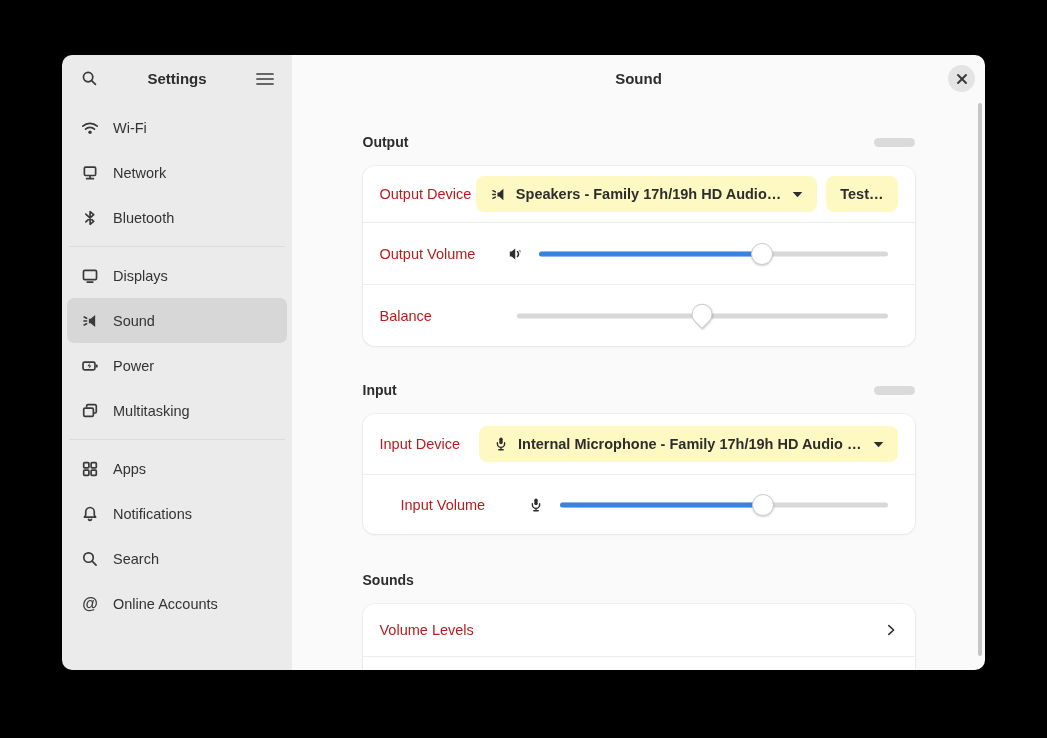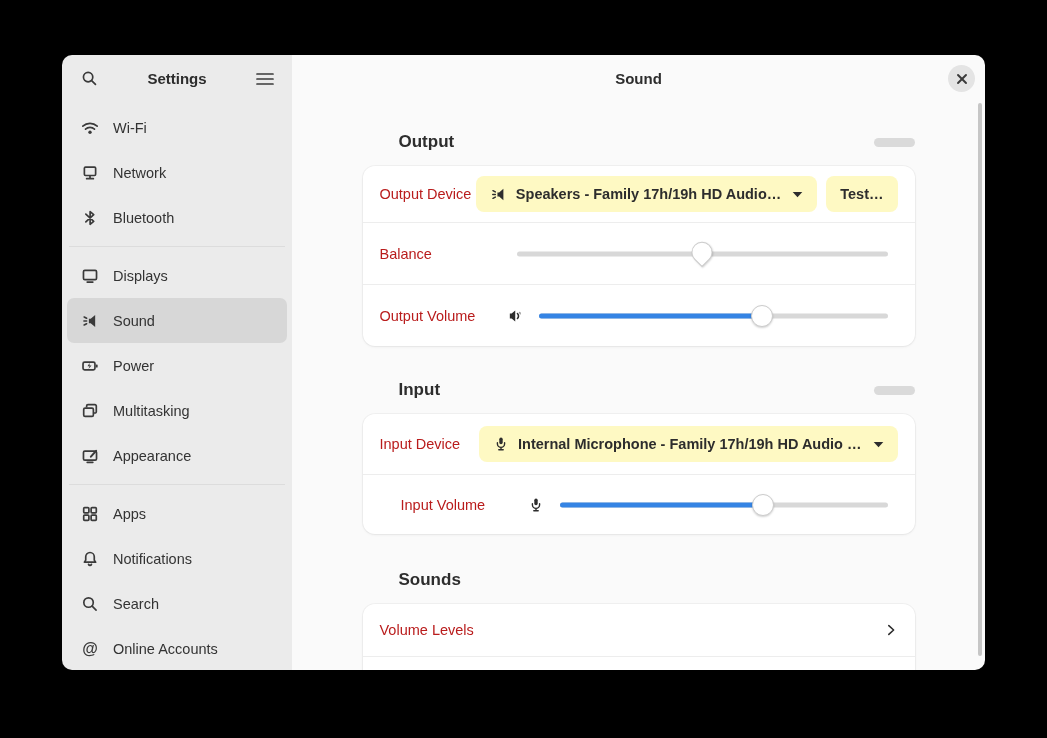--- a/index.html
+++ b/index.html
@@ -44,21 +44,21 @@
     background:#e4e4e4; display:flex; align-items:center; justify-content:center; cursor:pointer;
   }
   .scrollbar {
     position:absolute; right:3px; top:48px; width:4px; height:553px;
     background:#c6c6c6; border-radius:2px;
   }
   .content { width:552px; margin:0 auto; padding-top:30px; }
   .section-head { display:flex; align-items:center; justify-content:space-between; height:20px; margin-bottom:14px; }
   .section-head.mt1 { margin-top:34px; }
   .section-head.mt2 { margin-top:36px; }
-  .section-title { font-weight:bold; font-size:17px; color:#2d2d2d;margin-left:36px; }
+  .section-title { font-weight:bold; font-size:14px; color:#2d2d2d; }
   .meter { width:41px; height:9px; border-radius:5px; background:#dadada; overflow:hidden; }
   .meter-fill { height:100%; border-radius:5px; background:#3584e4; }
 
   .card {
     background:#fff; border-radius:12px;
     box-shadow:0 0 0 1px rgba(0,0,0,.035), 0 1px 3px rgba(0,0,0,.06);
   }
   .row { display:flex; align-items:center; padding:0 17px; }
   .row + .row { border-top:1px solid #ededed; }
   .row-label { font-size:14.5px; color:#b91c1c; flex:none; }
@@ -191,30 +191,20 @@
         <span>Power</span>
       </div>
       <div class="nav-item">
         <span class="nav-icon">
           <svg width="18" height="18" viewBox="0 0 16 16">
               <path d="M5 4.8V3.6a1.2 1.2 0 0 1 1.2-1.2h6.2a1.2 1.2 0 0 1 1.2 1.2v5a1.2 1.2 0 0 1-1.2 1.2H11.2" fill="none" stroke="#3a3a3a" stroke-width="1.5"></path>
               <rect x="2.4" y="5.4" width="8.6" height="7.4" rx="1.2" fill="none" stroke="#3a3a3a" stroke-width="1.5"></rect>
             </svg>
         </span>
         <span>Multitasking</span>
-      </div>
-      <div class="nav-item">
-        <span class="nav-icon">
-          <svg width="18" height="18" viewBox="0 0 16 16">
-              <rect x="2.2" y="3.6" width="11.6" height="8" rx="1.2" fill="none" stroke="#3a3a3a" stroke-width="1.5"></rect>
-              <line x1="5.5" y1="13.6" x2="10.5" y2="13.6" stroke="#3a3a3a" stroke-width="1.5" stroke-linecap="round"></line>
-              <path d="M8.8 8.6 13.4 3.4" stroke="#3a3a3a" stroke-width="1.8" stroke-linecap="round"></path>
-            </svg>
-        </span>
-        <span>Appearance</span>
       </div>
 
       <div class="nav-sep"></div>
 
       <div class="nav-item">
         <span class="nav-icon">
           <svg width="18" height="18" viewBox="0 0 16 16">
               <g fill="none" stroke="#3a3a3a" stroke-width="1.5">
                 <rect x="2.4" y="2.4" width="4.6" height="4.6" rx="0.8"></rect>
                 <rect x="9" y="2.4" width="4.6" height="4.6" rx="0.8"></rect>
@@ -294,40 +284,40 @@
                   </svg>
               </span>
             </button>
             <button class="btn">
               <span>Test…</span>
             </button>
           </span>
         </div>
 
         <div class="row slider-row">
-          <span class="row-label">Balance</span>
-          <span class="slider balance-slider">
-            <span class="track"></span>
-            <span class="thumb pin" style="left: 50%;"></span>
-          </span>
-        </div>
-
-        <div class="row slider-row">
           <span class="row-label">Output Volume</span>
           <span class="row-icon">
             <svg width="18" height="18" viewBox="0 0 16 16">
                 <path d="M8.2 3.2v9.6L5 10.2H3.4V5.8H5z" fill="#2d2d2d"></path>
                 <path d="M10.2 5.8a3.1 3.1 0 0 1 0 4.4" fill="none" stroke="#2d2d2d" stroke-width="1.4" stroke-linecap="round"></path>
                 <path d="M12 4.9a1 1 0 0 1 .6 1.1" fill="none" stroke="#9a9a9a" stroke-width="1.3" stroke-linecap="round"></path>
               </svg>
           </span>
           <span class="slider">
             <span class="track"></span>
             <span class="fill" style="width: 64%;"></span>
             <span class="thumb" style="left: 64%;"></span>
+          </span>
+        </div>
+
+        <div class="row slider-row">
+          <span class="row-label">Balance</span>
+          <span class="slider balance-slider">
+            <span class="track"></span>
+            <span class="thumb pin" style="left: 50%;"></span>
           </span>
         </div>
       </div>
 
       <div class="section-head mt1">
         <span class="section-title">Input</span>
         <span class="meter">
           <span class="meter-fill" style="width: 37%;"></span>
         </span>
       </div>

